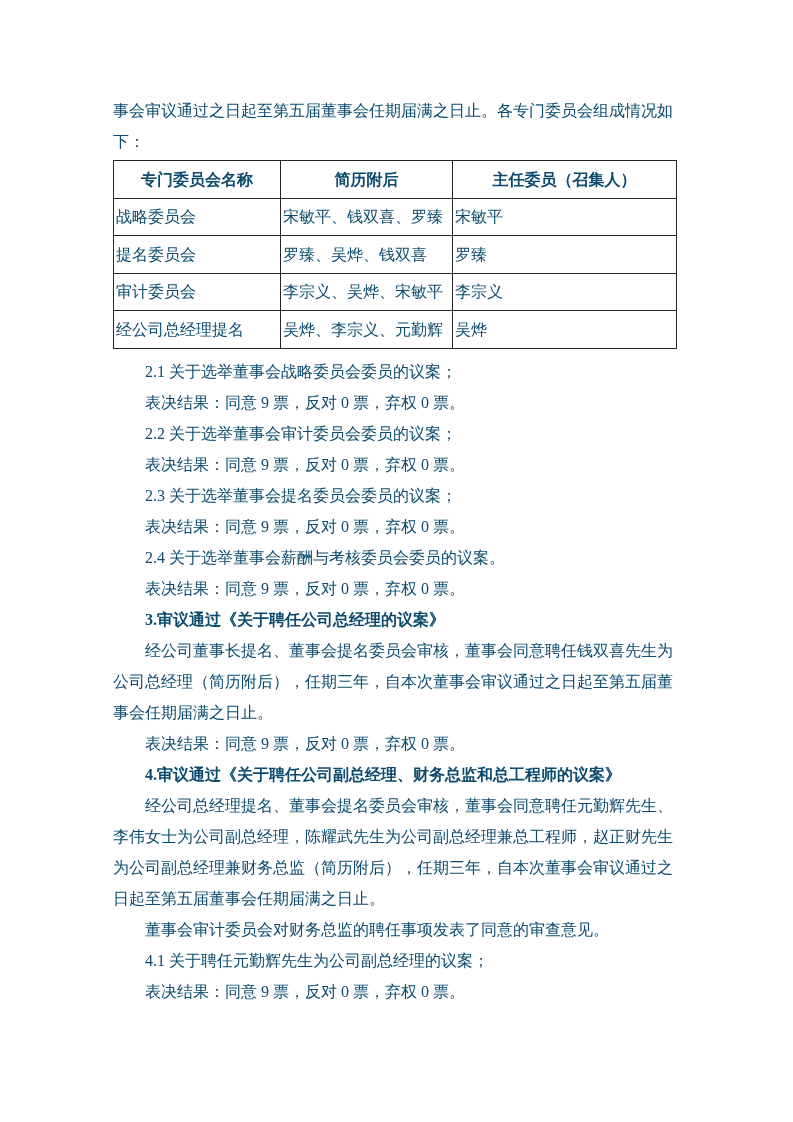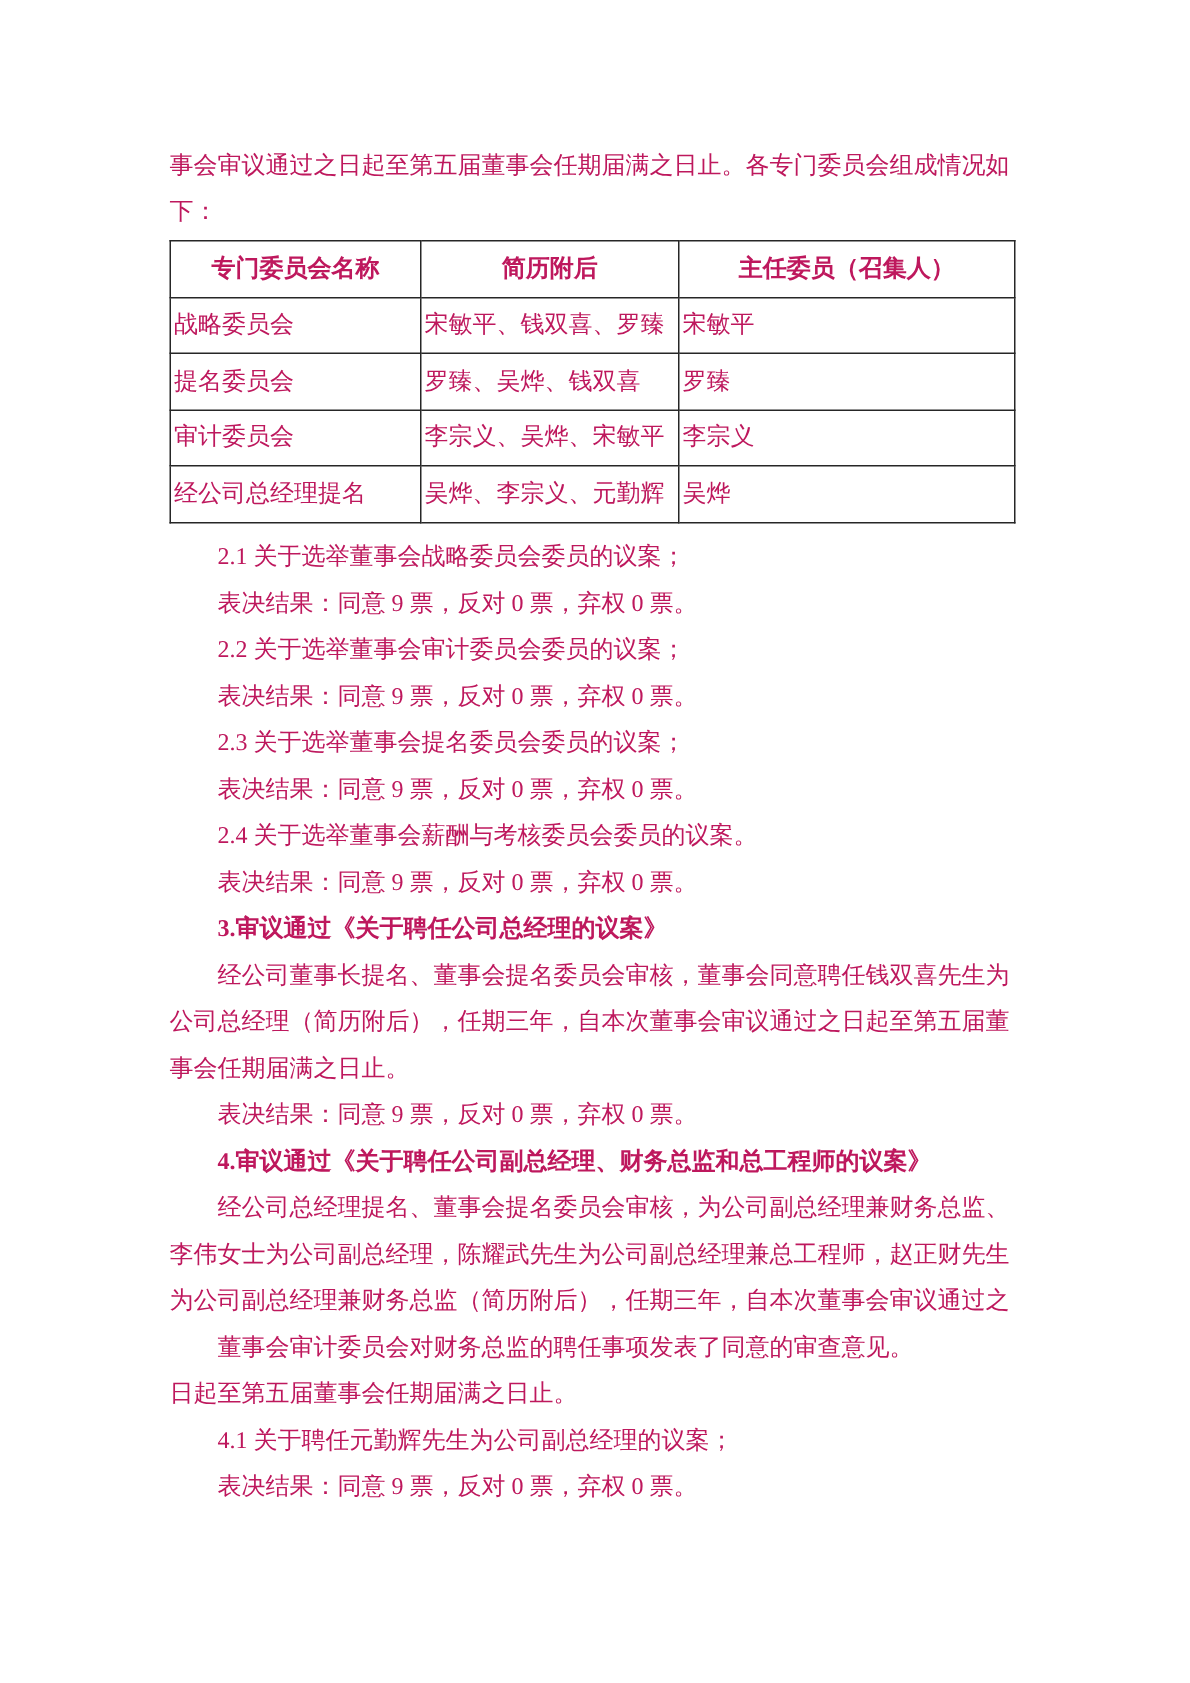--- a/index.html
+++ b/index.html
@@ -7,21 +7,21 @@
     padding: 0;
     background: #888;
   }
   .page {
     position: relative;
     width: 793px;
     height: 1122px;
     margin: 0 auto;
     background: #ffffff;
     font-family: "Liberation Serif", "DejaVu Serif", serif;
-    color: #be185d;
+    color: #0c4a6e;
     overflow: hidden;
   }
   .content {
     position: absolute;
     left: 113px;
     top: 95px;
     width: 567px;
     font-size: 16px;
     line-height: 31px;
   }
@@ -115,22 +115,22 @@
     <div class="line ind">2.3 关于选举董事会提名委员会委员的议案；</div>
     <div class="line ind">表决结果：同意 9 票，反对 0 票，弃权 0 票。</div>
     <div class="line ind">2.4 关于选举董事会薪酬与考核委员会委员的议案。</div>
     <div class="line ind">表决结果：同意 9 票，反对 0 票，弃权 0 票。</div>
     <div class="line ind bold">3.审议通过《关于聘任公司总经理的议案》</div>
     <div class="line ind">经公司董事长提名、董事会提名委员会审核，董事会同意聘任钱双喜先生为</div>
     <div class="line">公司总经理（简历附后），任期三年，自本次董事会审议通过之日起至第五届董</div>
     <div class="line">事会任期届满之日止。</div>
     <div class="line ind">表决结果：同意 9 票，反对 0 票，弃权 0 票。</div>
     <div class="line ind bold">4.审议通过《关于聘任公司副总经理、财务总监和总工程师的议案》</div>
-    <div class="line ind">经公司总经理提名、董事会提名委员会审核，为公司副总经理兼财务总监、</div>
+    <div class="line ind">经公司总经理提名、董事会提名委员会审核，董事会同意聘任元勤辉先生、</div>
     <div class="line">李伟女士为公司副总经理，陈耀武先生为公司副总经理兼总工程师，赵正财先生</div>
     <div class="line">为公司副总经理兼财务总监（简历附后），任期三年，自本次董事会审议通过之</div>
+    <div class="line">日起至第五届董事会任期届满之日止。</div>
     <div class="line ind">董事会审计委员会对财务总监的聘任事项发表了同意的审查意见。</div>
-    <div class="line">日起至第五届董事会任期届满之日止。</div>
     <div class="line ind">4.1 关于聘任元勤辉先生为公司副总经理的议案；</div>
     <div class="line ind">表决结果：同意 9 票，反对 0 票，弃权 0 票。</div>
 
   </div>
 </div>
 
 </body></html>

